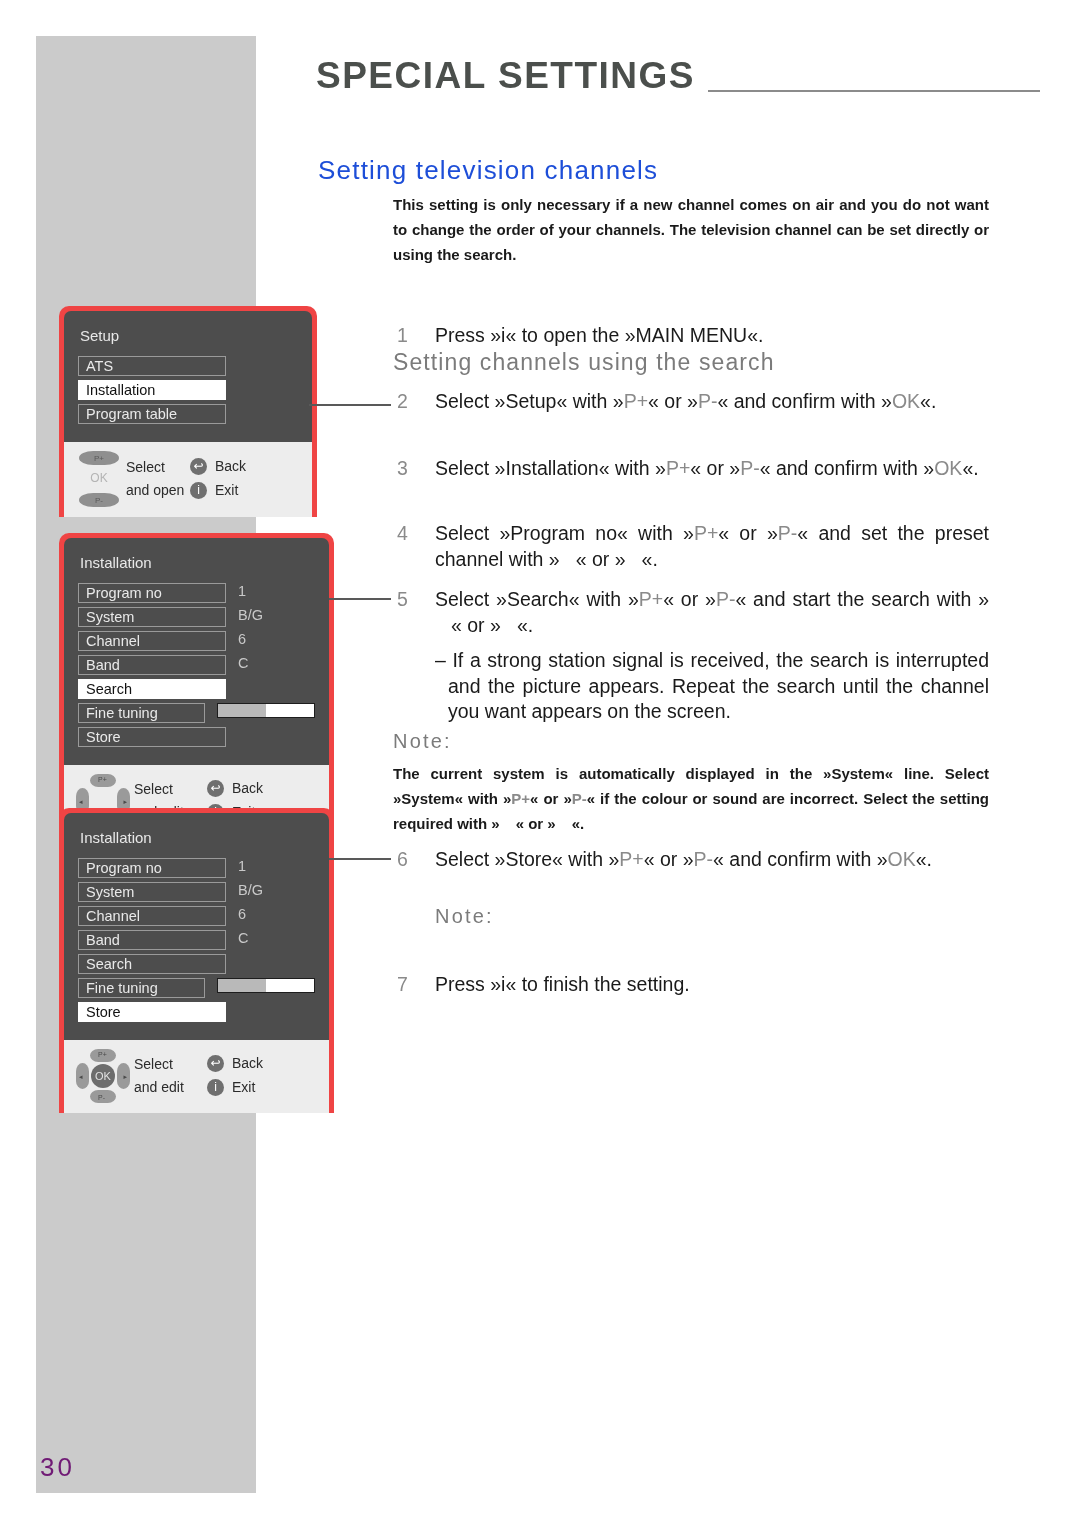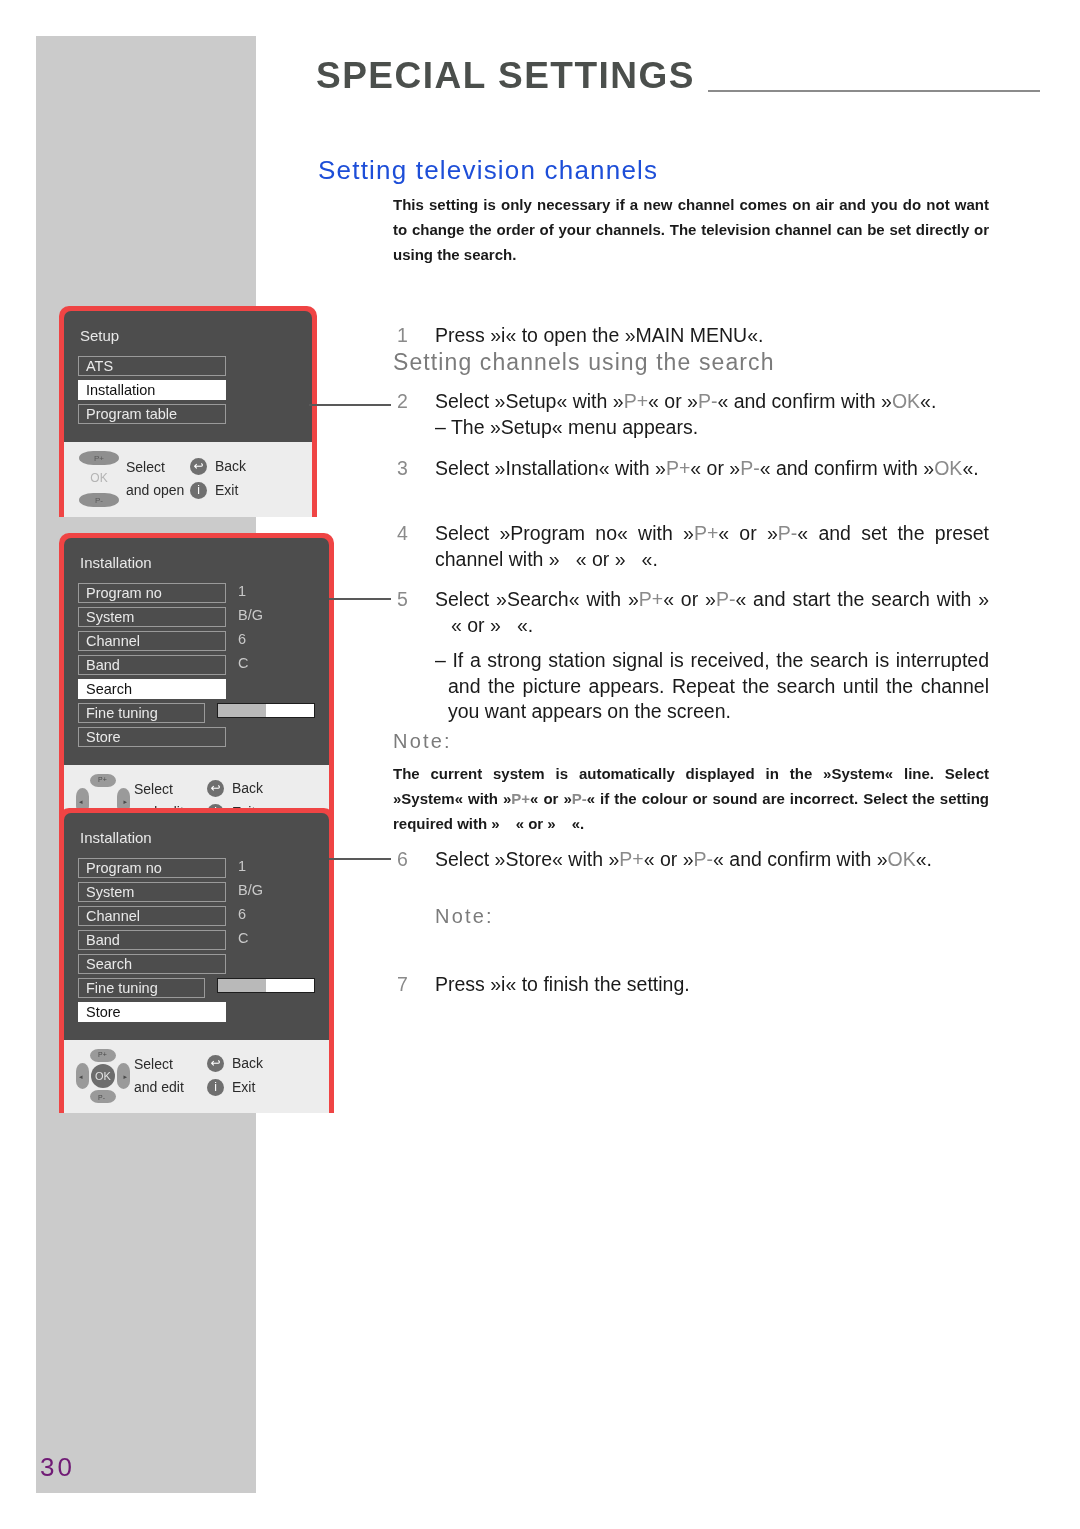--- a/index.html
+++ b/index.html
@@ -273,21 +273,20 @@
     <span class="num">1</span>
     <span>Press »i« to open the »MAIN MENU«.</span>
   </div>
 </div>
 
 <div class="col" style="top:389px;">
   <div class="step">
     <span class="num">2</span>
     <span>Select »Setup« with »</span><span class="g">P+</span><span>« or »</span><span class="g">P-</span><span>« and confirm with »</span><span class="g">OK</span><span>«.</span>
   </div>
-  <div class="sub">– The »Setup« menu appears.</div>
 </div>
 
 <div class="col" style="top:456px;">
   <div class="step">
     <span class="num">3</span>
     <span>Select »Installation« with »</span><span class="g">P+</span><span>« or »</span><span class="g">P-</span><span>« and confirm with</span>
     <span>»</span><span class="g">OK</span><span>«.</span>
   </div>
 </div>
 

